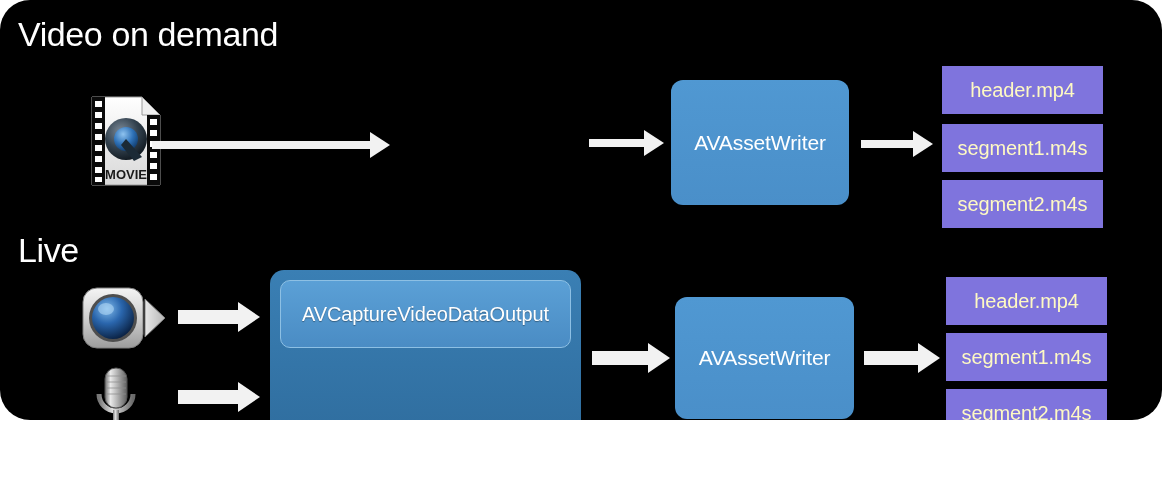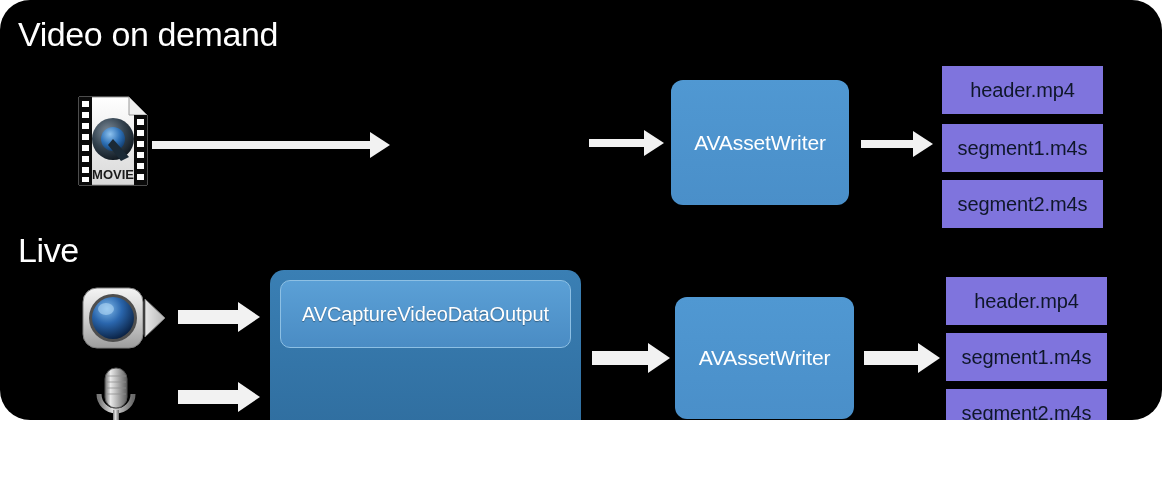--- a/index.html
+++ b/index.html
@@ -84,21 +84,21 @@
     justify-content: center;
     font-size: 20px;
     letter-spacing: -0.1px;
     text-shadow: 0 1px 1px rgba(0,0,0,0.35);
   }
 
   
   .file-box {
     position: absolute;
     background: #7f74dd;
-    color: #0f172a;
+    color: #fef9c3;
     display: flex;
     align-items: center;
     justify-content: center;
     font-size: 20px;
     letter-spacing: -0.1px;
     box-sizing: border-box;
   }
   .file-box.vod  { left: 942px; width: 161px; height: 48px; }
   .file-box.live { left: 946px; width: 161px; height: 48px; }
 
@@ -155,21 +155,21 @@
   #arrow-live-writer .shaft { width: 56px; }
   #arrow-live-writer .head  { left: 56px; }
 
   #arrow-live-out { left: 864px; top: 343px; width: 76px; }
   #arrow-live-out .shaft { width: 54px; }
   #arrow-live-out .head  { left: 54px; }
 
   
   .icon-wrap { position: absolute; }
 
-  #icon-movie { left: 77px; top: 95px; width: 72px; height: 92px; }
+  #icon-movie { left: 90px; top: 95px; width: 72px; height: 92px; }
   #icon-camera { left: 82px; top: 287px; width: 84px; height: 62px; }
   #icon-mic { left: 90px; top: 366px; width: 52px; height: 70px; }
 </style>
 </head>
 <body>
 
 <div id="canvas">
 
   <div class="section-title" id="title-vod">Video on demand</div>
 

